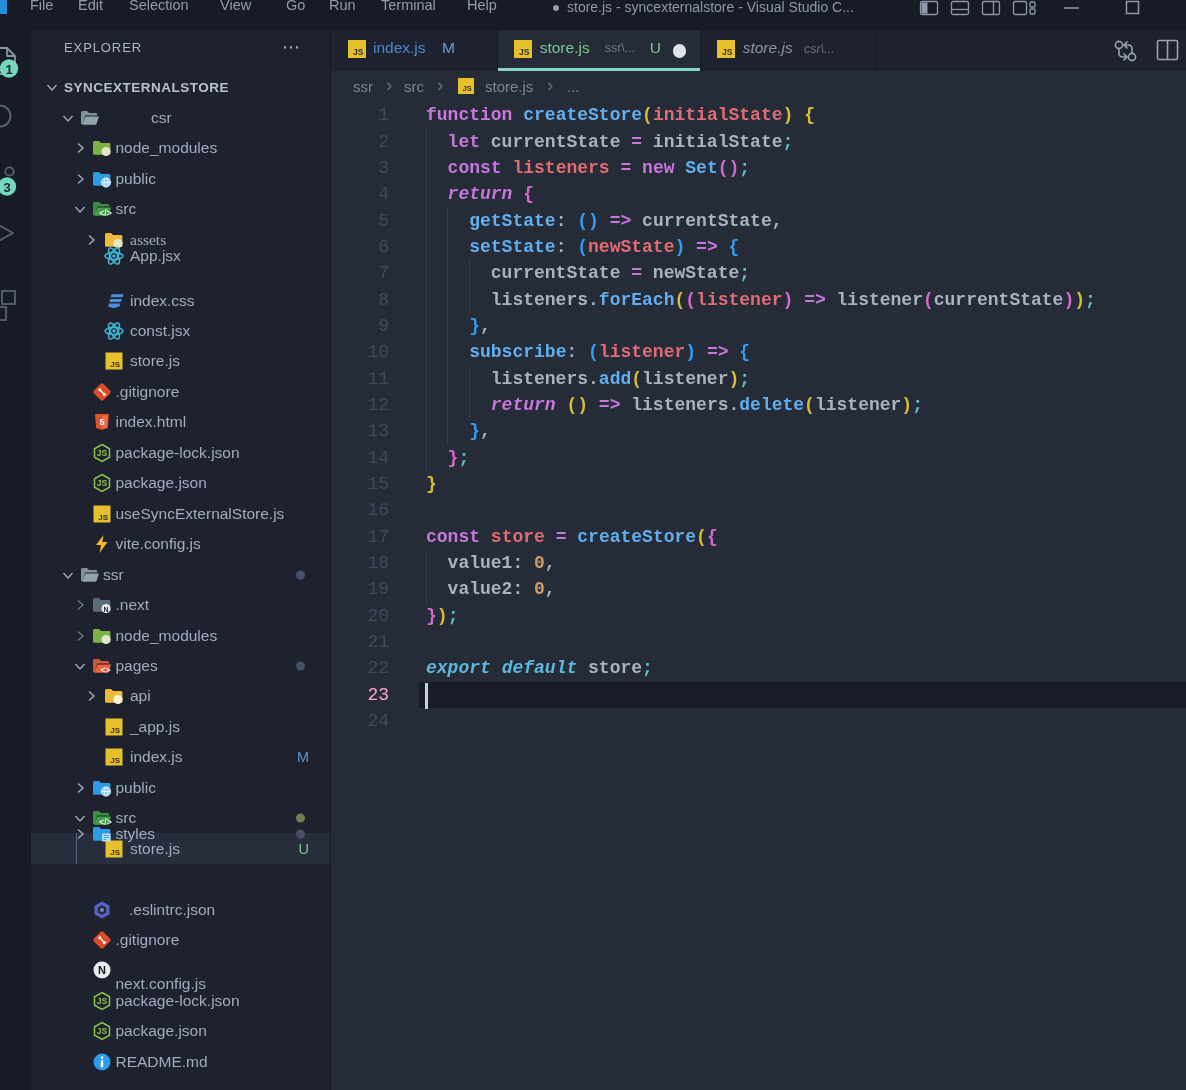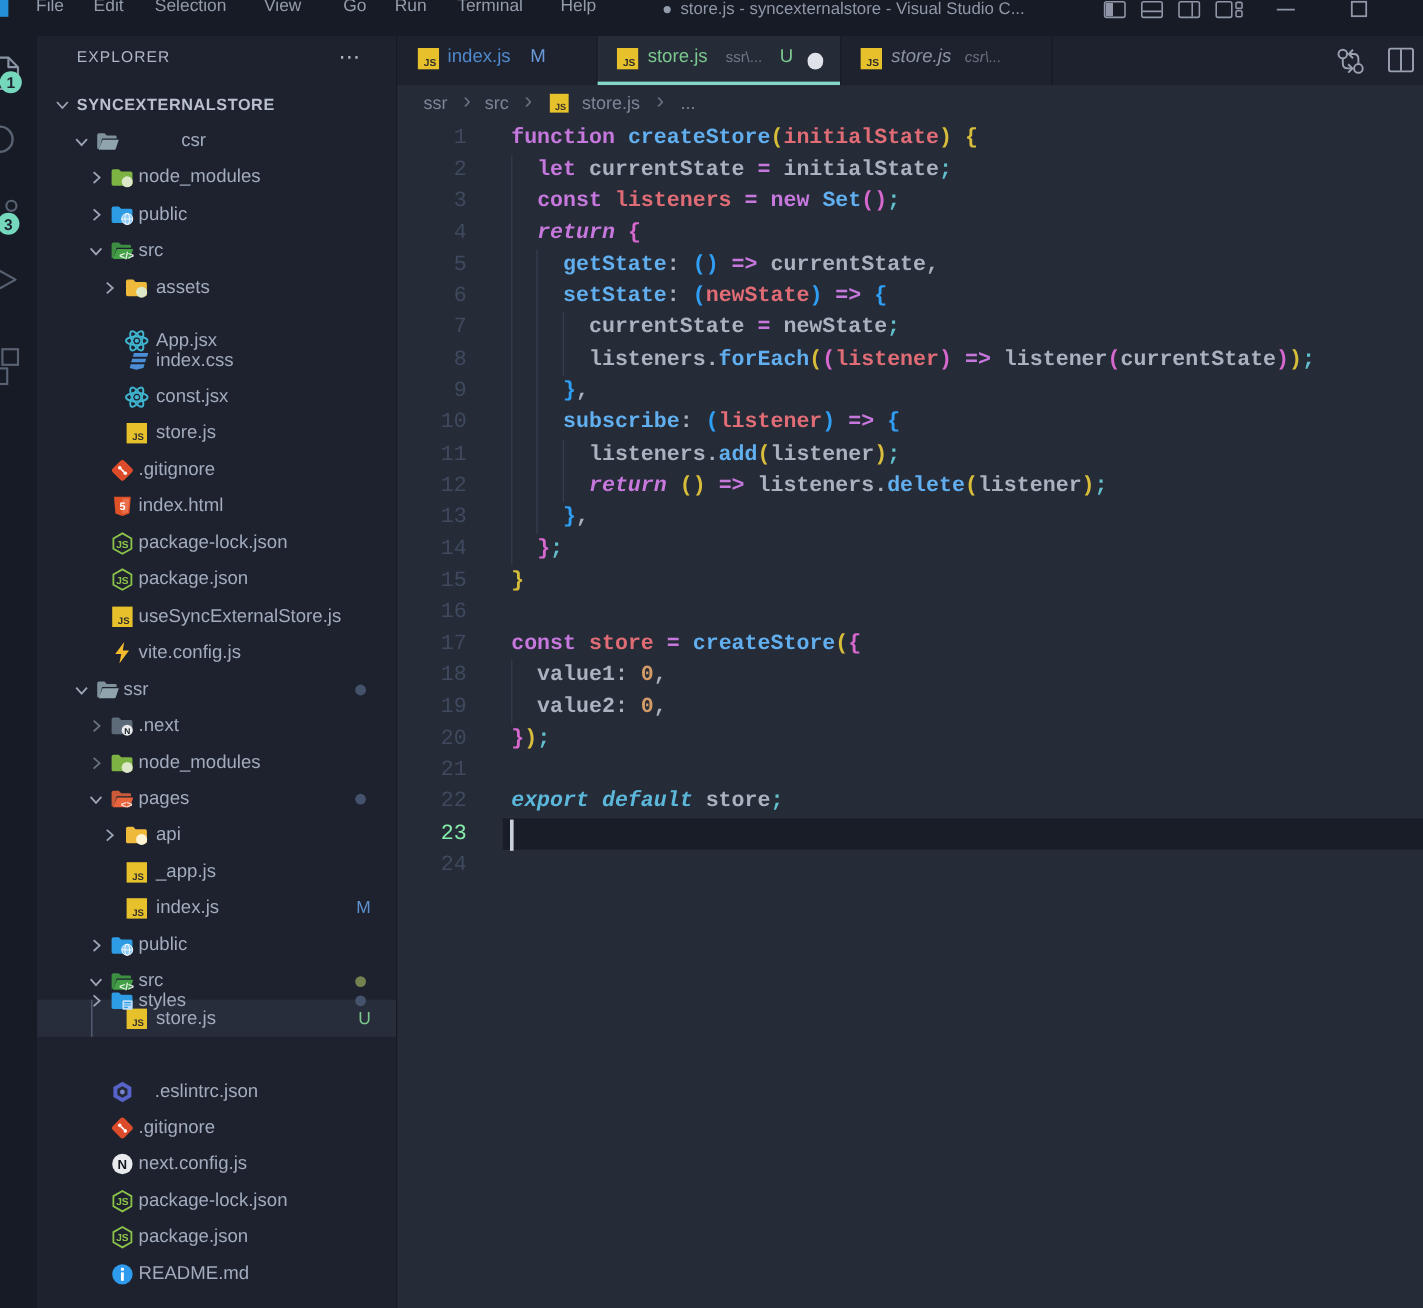--- a/index.html
+++ b/index.html
@@ -175,23 +175,23 @@
         <span class="lbl" style="left:84.5px;">src</span>
       </div>
       <div class="row" style="top:194.45px">
         <svg class="chev" style="left:52px" viewBox="0 0 16 16" fill="none">
           <path d="M6 3.5 L11 8 L6 12.5" stroke="#9ca6b8" stroke-width="1.5" transform=""></path>
         </svg>
         <div class="icon" style="left:73px"><svg viewBox="0 0 20 20">
             <path d="M1 4.5 Q1 3 2.5 3 L7 3 L9 5 L17 5 Q18.4 5 18.4 6.4 L18.4 15.4 Q18.4 16.8 17 16.8 L2.4 16.8 Q1 16.8 1 15.4 Z" fill="#efb93c"></path>
             <circle cx="14" cy="13.5" r="4.6" fill="#dce8c8"></circle>
           </svg></div>
-        <span class="lbl" style="left:99px;">assets</span>
-      </div>
-      <div class="row" style="top:239px">
+        <span class="lbl" style="left:99px;font-family:Liberation Serif, serif;">assets</span>
+      </div>
+      <div class="row" style="top:211px">
         <div class="icon" style="left:73px"><svg viewBox="0 0 20 20" fill="none" stroke="#3fb5cf" stroke-width="1.6">
             <ellipse cx="10" cy="10" rx="9" ry="3.6"></ellipse>
             <ellipse cx="10" cy="10" rx="9" ry="3.6" transform="rotate(60 10 10)"></ellipse>
             <ellipse cx="10" cy="10" rx="9" ry="3.6" transform="rotate(120 10 10)"></ellipse>
             <circle cx="10" cy="10" r="1.8" fill="#3fb5cf" stroke="none"></circle>
           </svg></div>
         <span class="lbl" style="left:99px;">App.jsx</span>
       </div>
       <div class="row" style="top:255.35000000000002px">
         <div class="icon" style="left:73px"><svg viewBox="0 0 20 20" fill="#4a8fd8">
@@ -393,21 +393,21 @@
             <circle cx="12.4" cy="12.4" r="1.5" fill="#fff"></circle>
             <path d="M8.8 8.8 L11.4 11.4" stroke="#fff" stroke-width="1.4"></path>
           </svg></div>
         <span class="lbl" style="left:84.5px;">.gitignore</span>
       </div>
       <div class="row" style="top:925.25px">
         <div class="icon" style="left:60.5px"><svg viewBox="0 0 20 20">
             <circle cx="10" cy="10" r="8.5" fill="#e8eaed"></circle>
             <text x="10" y="14" text-anchor="middle" font-size="11" font-weight="bold" fill="#14181f" font-family="Liberation Sans">N</text>
           </svg></div>
-        <span class="lbl" style="left:84.5px;">next.config.js</span>
+        <span class="lbl" style="left:84.5px;margin-top:14px;">next.config.js</span>
       </div>
       <div class="row" style="top:955.7px">
         <div class="icon" style="left:60.5px"><svg viewBox="0 0 20 20" fill="none">
             <path d="M10 1.5 L17.5 5.75 L17.5 14.25 L10 18.5 L2.5 14.25 L2.5 5.75 Z" stroke="#8bc34a" stroke-width="1.5"></path>
             <text x="10" y="13.4" text-anchor="middle" font-size="8.5" font-weight="bold" fill="#8bc34a" font-family="Liberation Sans">JS</text>
           </svg></div>
         <span class="lbl" style="left:84.5px;">package-lock.json</span>
       </div>
       <div class="row" style="top:986.15px">
         <div class="icon" style="left:60.5px"><svg viewBox="0 0 20 20" fill="none">
@@ -505,21 +505,21 @@
         <div>13</div>
         <div>14</div>
         <div>15</div>
         <div>16</div>
         <div>17</div>
         <div>18</div>
         <div>19</div>
         <div>20</div>
       <div>21</div>
         <div>22</div>
-        <div style="color:#86efac;">23</div>
+        <div style="color:#f9a8d4;">23</div>
         <div>24</div>
     </div>
 
     <div class="iguide" style="left:95.5px;top:27.5px;height:342.5px;"></div>
     <div class="iguide" style="left:117.1px;top:106.6px;height:237px;"></div>
     <div class="iguide" style="left:138.8px;top:159.3px;height:52.7px;"></div>
     <div class="iguide" style="left:138.8px;top:264.7px;height:52.7px;"></div>
     <div class="iguide" style="left:95.5px;top:449.1px;height:52.7px;"></div>
     <div id="code"><div><span class="k">function</span> <span class="f">createStore</span><span class="g">(</span><span class="r">initialState</span><span class="g">)</span> <span class="g">{</span></div><div>  <span class="k">let</span> currentState <span class="k">=</span> initialState<span class="c">;</span></div><div>  <span class="k">const</span> <span class="r">listeners</span> <span class="k">=</span> <span class="k">new</span> <span class="f">Set</span><span class="o">()</span><span class="c">;</span></div><div>  <span class="ki">return</span> <span class="o">{</span></div><div>    <span class="f">getState</span>: <span class="b">()</span> <span class="k">=&gt;</span> currentState,</div><div>    <span class="f">setState</span>: <span class="b">(</span><span class="r">newState</span><span class="b">)</span> <span class="k">=&gt;</span> <span class="b">{</span></div><div>      currentState <span class="k">=</span> newState<span class="c">;</span></div><div>      listeners.<span class="f">forEach</span><span class="g">(</span><span class="o">(</span><span class="r">listener</span><span class="o">)</span> <span class="k">=&gt;</span> listener<span class="o">(</span>currentState<span class="o">)</span><span class="g">)</span><span class="c">;</span></div><div>    <span class="b">}</span>,</div><div>    <span class="f">subscribe</span>: <span class="b">(</span><span class="r">listener</span><span class="b">)</span> <span class="k">=&gt;</span> <span class="b">{</span></div><div>      listeners.<span class="f">add</span><span class="g">(</span>listener<span class="g">)</span><span class="c">;</span></div><div>      <span class="ki">return</span> <span class="g">()</span> <span class="k">=&gt;</span> listeners.<span class="f">delete</span><span class="g">(</span>listener<span class="g">)</span><span class="c">;</span></div><div>    <span class="b">}</span>,</div><div>  <span class="o">}</span><span class="c">;</span></div><div><span class="g">}</span></div><div>&nbsp;</div><div><span class="k">const</span> <span class="r">store</span> <span class="k">=</span> <span class="f">createStore</span><span class="g">(</span><span class="o">{</span></div><div>  value1: <span class="n">0</span>,</div><div>  value2: <span class="n">0</span>,</div><div><span class="o">}</span><span class="g">)</span><span class="c">;</span></div><div>&nbsp;</div><div><span class="ci">export</span> <span class="ci">default</span> store<span class="c">;</span></div><div>&nbsp;</div><div>&nbsp;</div></div>
     <div style="position:absolute;left:95px;top:582px;width:2.5px;height:26px;background:#c8d0dc;"></div>

